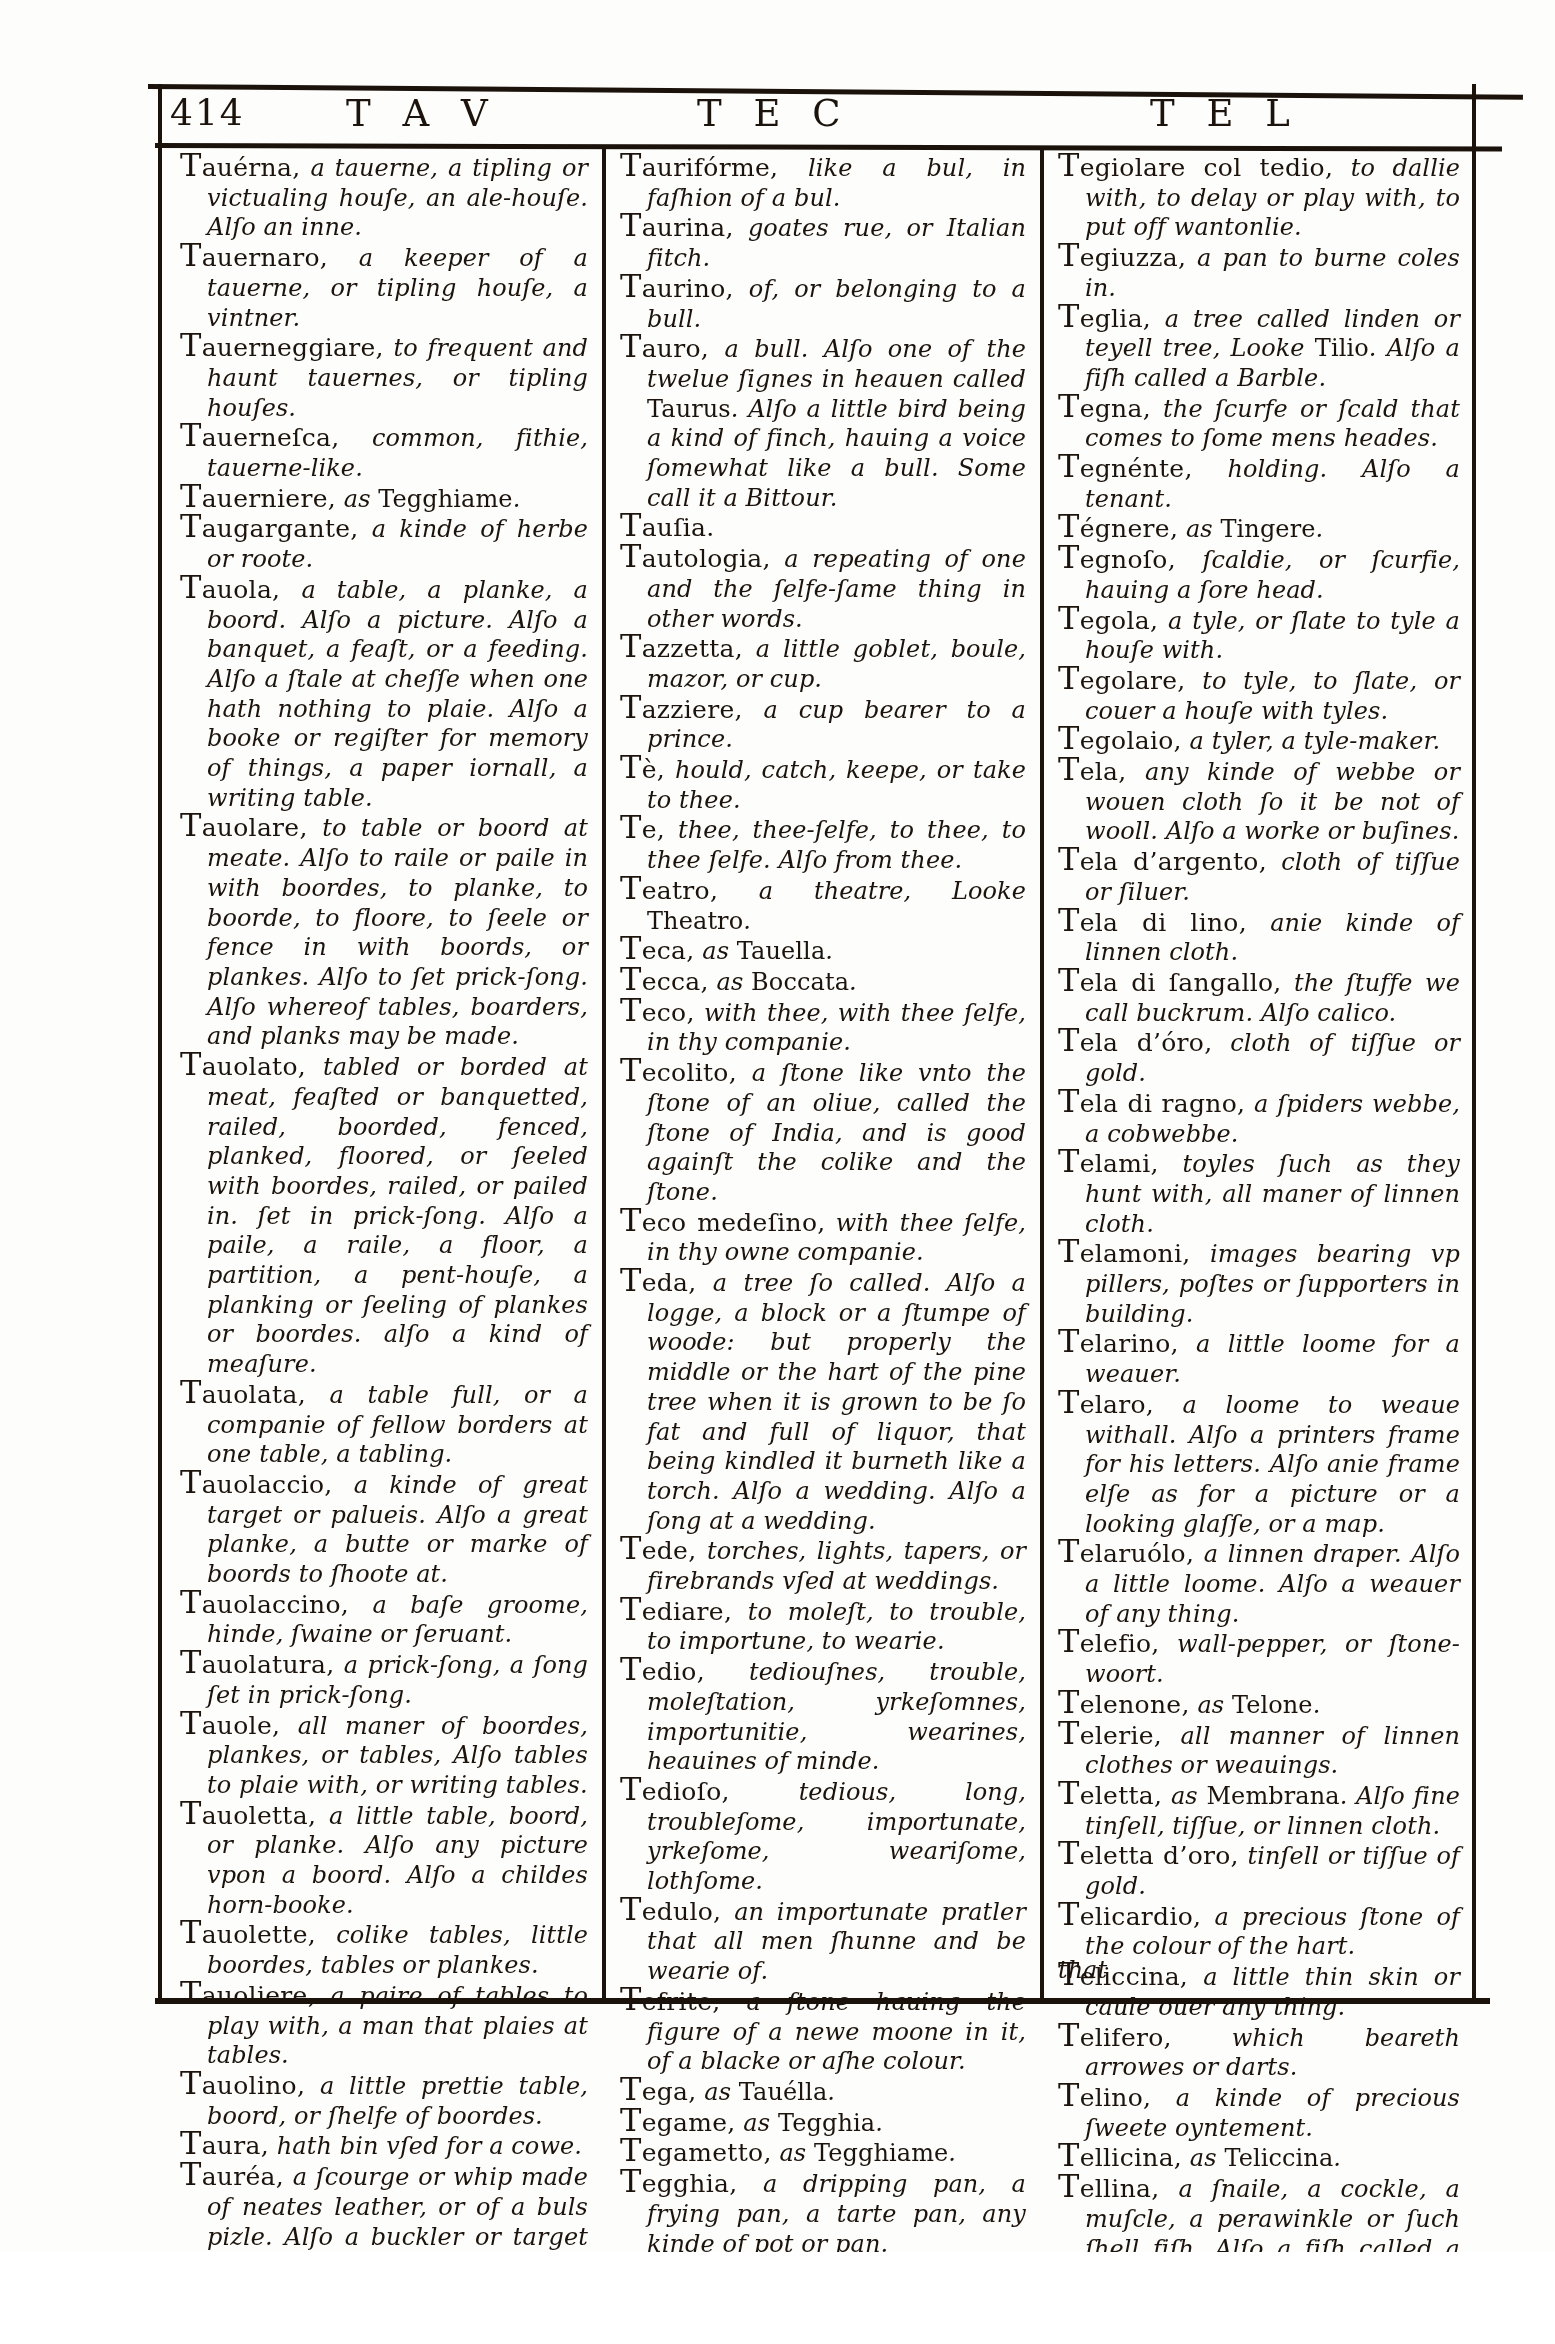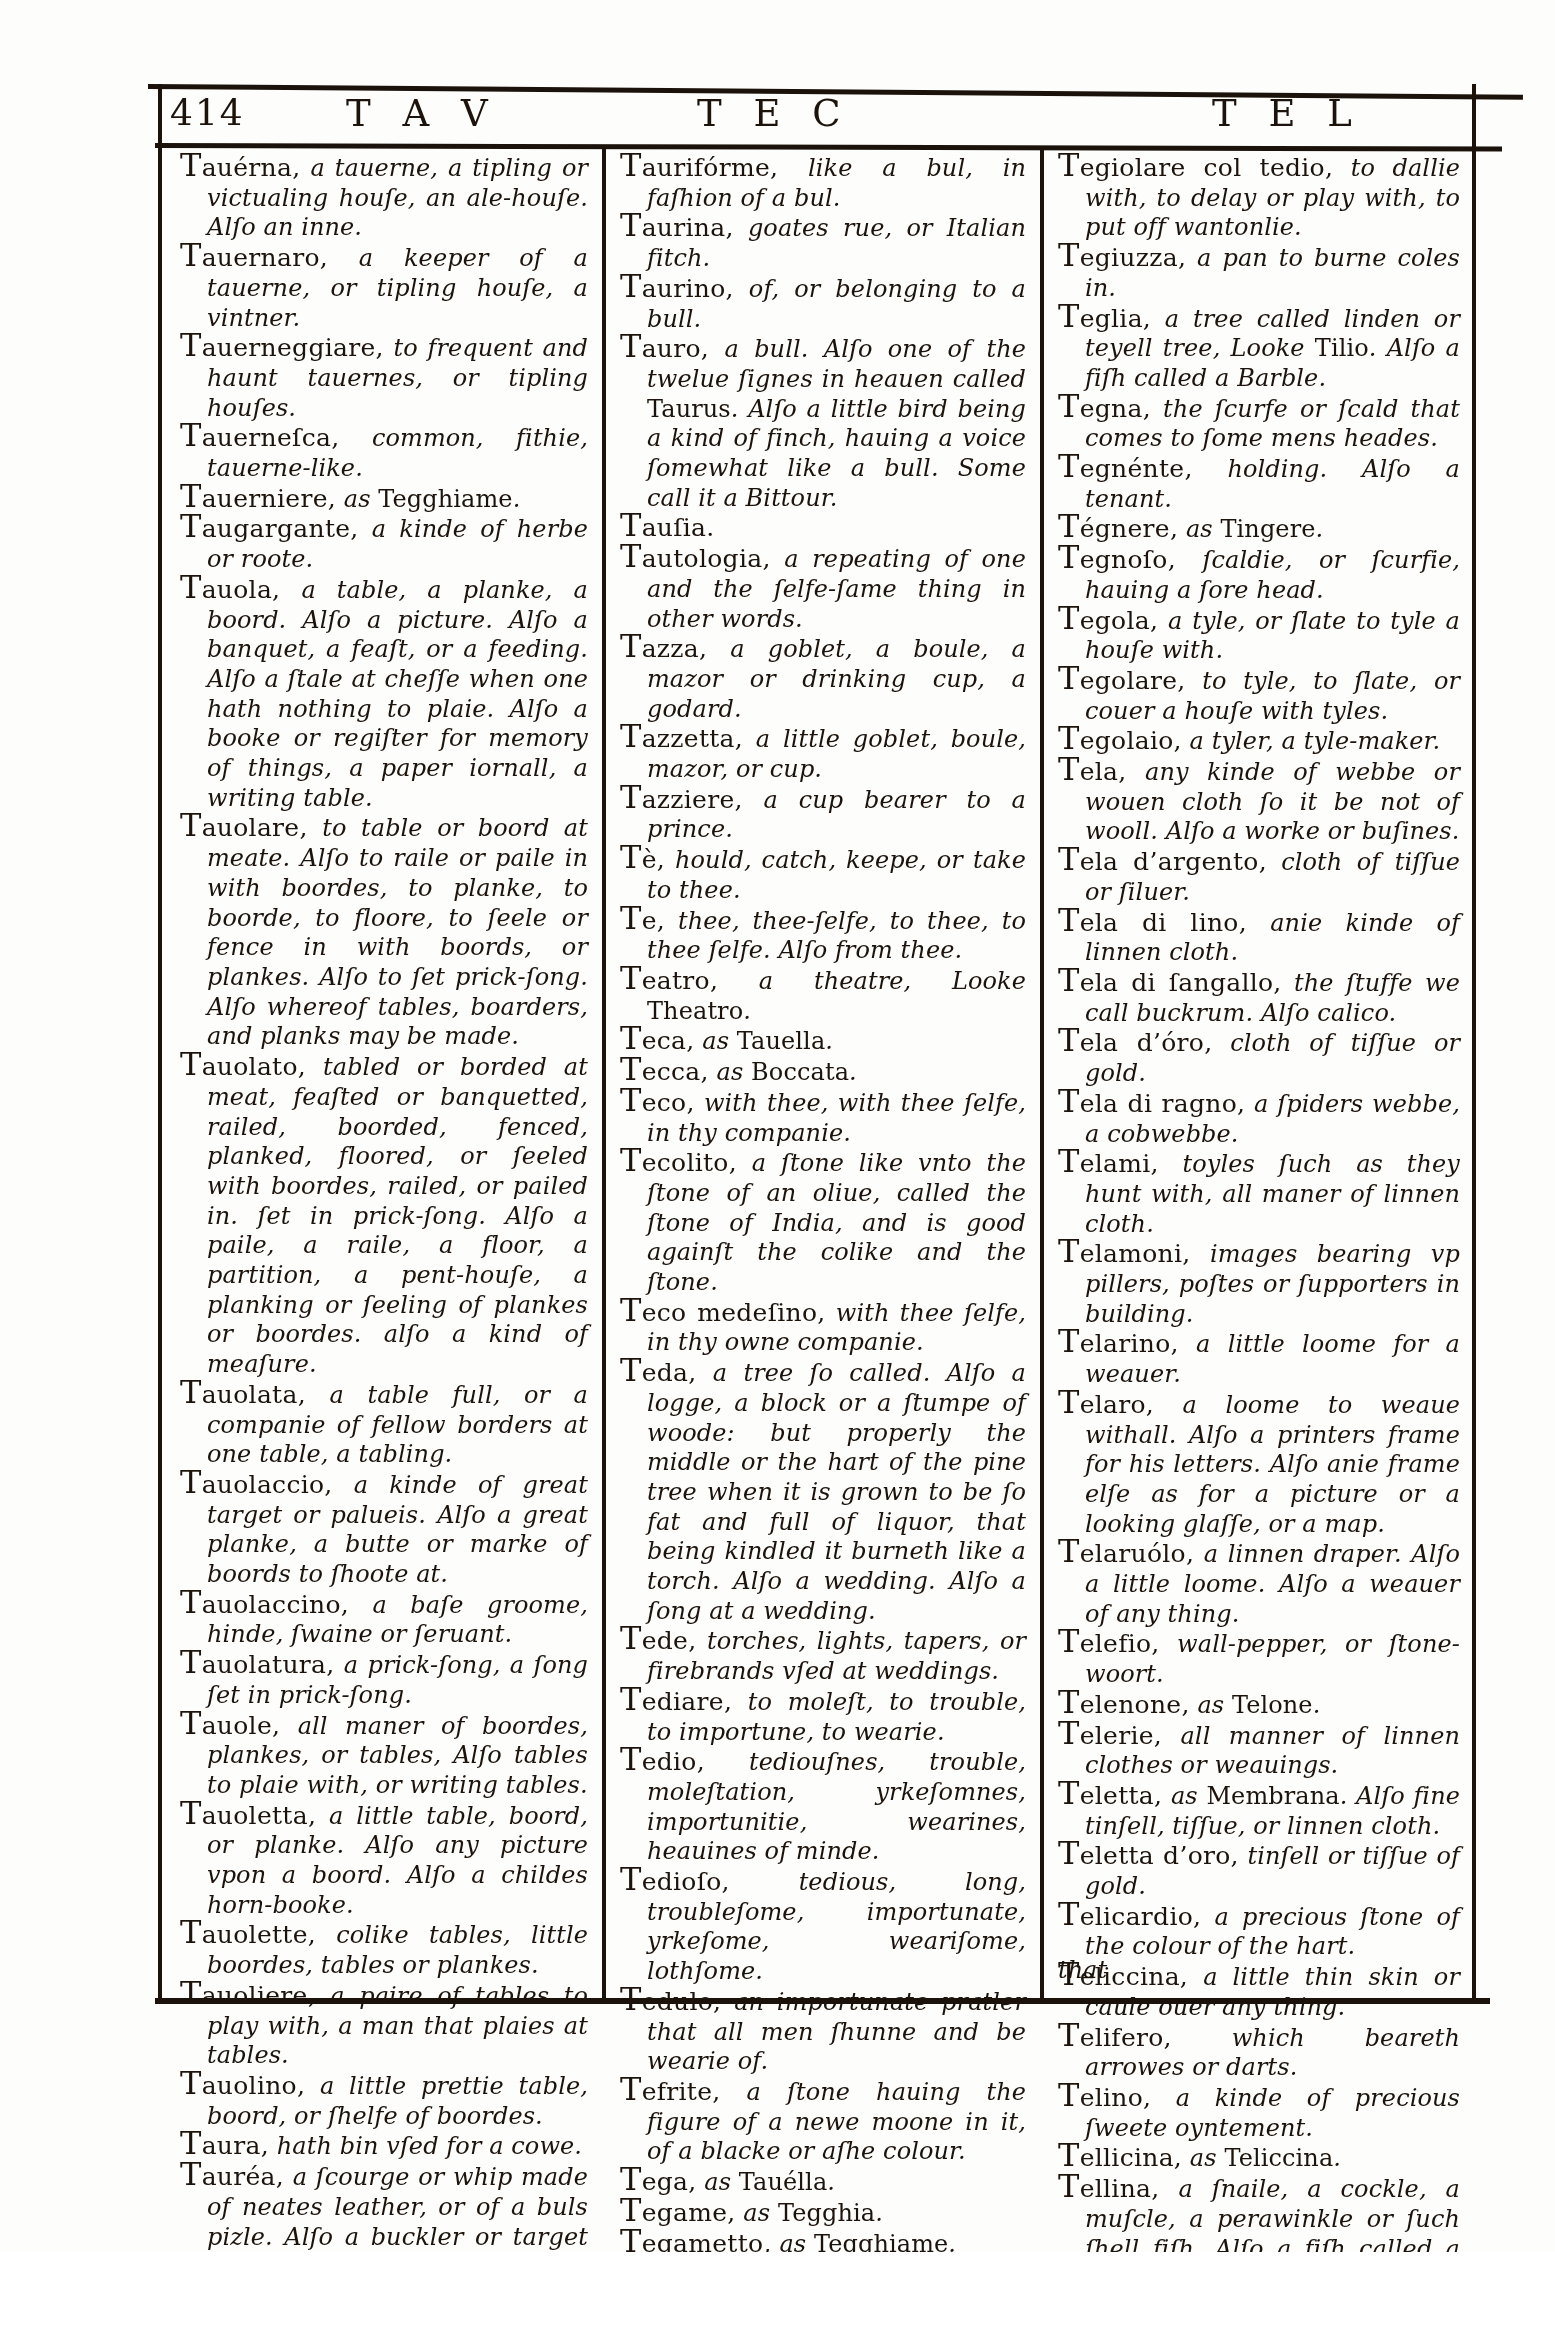--- a/index.html
+++ b/index.html
@@ -17,21 +17,21 @@
   .vrule{position:absolute; background:#1b130b; width:4px;}
   .left-border{left:158px; top:84px; height:1920px;}
   .divider-1{left:602px; top:146px; height:1856px;}
   .divider-2{left:1040px; top:146px; height:1856px;}
   .right-border{left:1472px; top:84px; height:1920px;}
   
   .header span{position:absolute; top:92px; font-size:37px; letter-spacing:10px; white-space:pre;}
   .pageno{left:170px; letter-spacing:2px !important; font-size:36px !important;}
   .hsec-1{left:346px;}
   .hsec-2{left:697px;}
-  .hsec-3{left:1212px;text-align:right;}
+  .hsec-3{left:1150px;text-align:right;}
   
   .col{
     position:absolute; top:153px;
     font-size:24px; line-height:29.7px;
     text-align:justify; text-justify:inter-word;
     letter-spacing:0.1px;
   }
   .col-1{left:180px; width:408px;}
   .col-2{left:620px; width:406px;}
   .col-3{left:1058px; width:402px;}
@@ -95,21 +95,20 @@
       <p class="entry"><span class="hw"><span class="hw-init">T</span>aura,</span> <span class="def">hath bin vſed for a cowe.</span></p>
       <p class="entry"><span class="hw"><span class="hw-init">T</span>auréa,</span> <span class="def">a ſcourge or whip made of neates leather, or of a buls pizle. Alſo a buckler or target made of a bals hide.</span></p>
     </div>
   <div class="col col-2">
       <p class="entry"><span class="hw"><span class="hw-init">T</span>aurifórme,</span> <span class="def">like a bul, in faſhion of a bul.</span></p>
       <p class="entry"><span class="hw"><span class="hw-init">T</span>aurina,</span> <span class="def">goates rue, or Italian fitch.</span></p>
       <p class="entry"><span class="hw"><span class="hw-init">T</span>aurino,</span> <span class="def">of, or belonging to a bull.</span></p>
       <p class="entry"><span class="hw"><span class="hw-init">T</span>auro,</span> <span class="def">a bull. Alſo one of the twelue ſignes in heauen called <span class="rom">Taurus</span>. Alſo a little bird being a kind of finch, hauing a voice ſomewhat like a bull. Some call it a Bittour.</span></p>
       <p class="entry"><span class="hw"><span class="hw-init">T</span>auſia.</span></p>
       <p class="entry"><span class="hw"><span class="hw-init">T</span>autologia,</span> <span class="def">a repeating of one and the ſelfe-ſame thing in other words.</span></p>
-      <p class="entry"><span class="hw"><span class="hw-init">T</span>azza,</span> <span class="def">a goblet, a boule, a mazor or drinking cup, a godard.</span></p>
       <p class="entry"><span class="hw"><span class="hw-init">T</span>azzetta,</span> <span class="def">a little goblet, boule, mazor, or cup.</span></p>
       <p class="entry"><span class="hw"><span class="hw-init">T</span>azziere,</span> <span class="def">a cup bearer to a prince.</span></p>
       <p class="entry"><span class="hw"><span class="hw-init">T</span>è,</span> <span class="def">hould, catch, keepe, or take to thee.</span></p>
       <p class="entry"><span class="hw"><span class="hw-init">T</span>e,</span> <span class="def">thee, thee-ſelfe, to thee, to thee ſelfe. Alſo from thee.</span></p>
       <p class="entry"><span class="hw"><span class="hw-init">T</span>eatro,</span> <span class="def">a theatre, Looke <span class="rom">Theatro</span>.</span></p>
       <p class="entry"><span class="hw"><span class="hw-init">T</span>eca,</span> <span class="def">as <span class="rom">Tauella</span>.</span></p>
       <p class="entry"><span class="hw"><span class="hw-init">T</span>ecca,</span> <span class="def">as <span class="rom">Boccata</span>.</span></p>
       <p class="entry"><span class="hw"><span class="hw-init">T</span>eco,</span> <span class="def">with thee, with thee ſelfe, in thy companie.</span></p>
       <p class="entry"><span class="hw"><span class="hw-init">T</span>ecolito,</span> <span class="def">a ſtone like vnto the ſtone of an oliue, called the ſtone of India, and is good againſt the colike and the ſtone.</span></p>
       <p class="entry"><span class="hw"><span class="hw-init">T</span>eco medeſino,</span> <span class="def">with thee ſelfe, in thy owne companie.</span></p>

